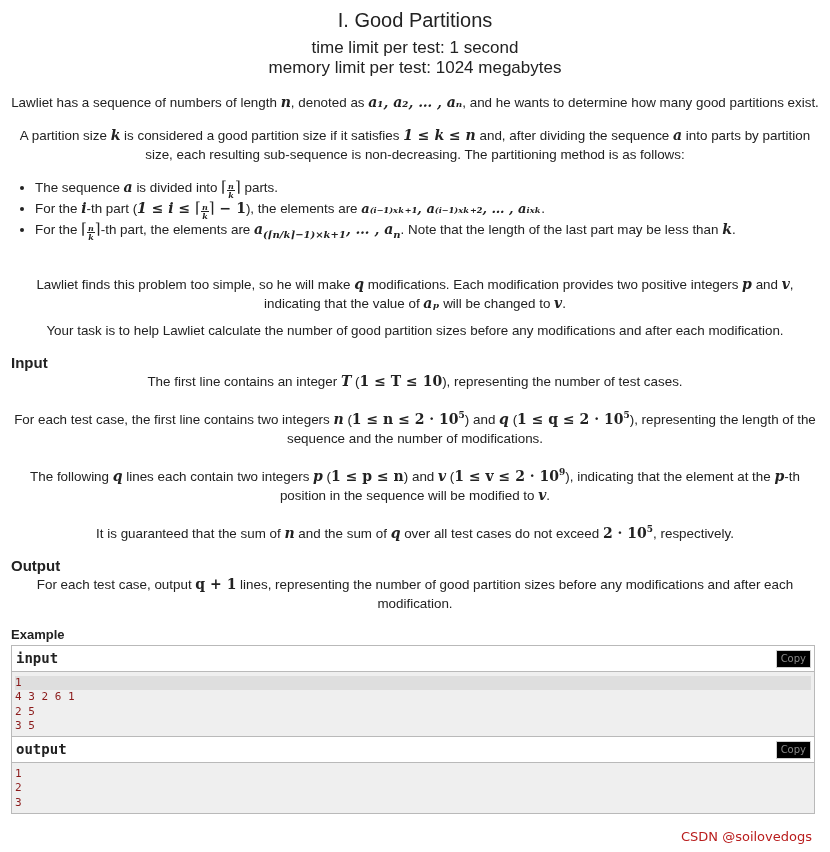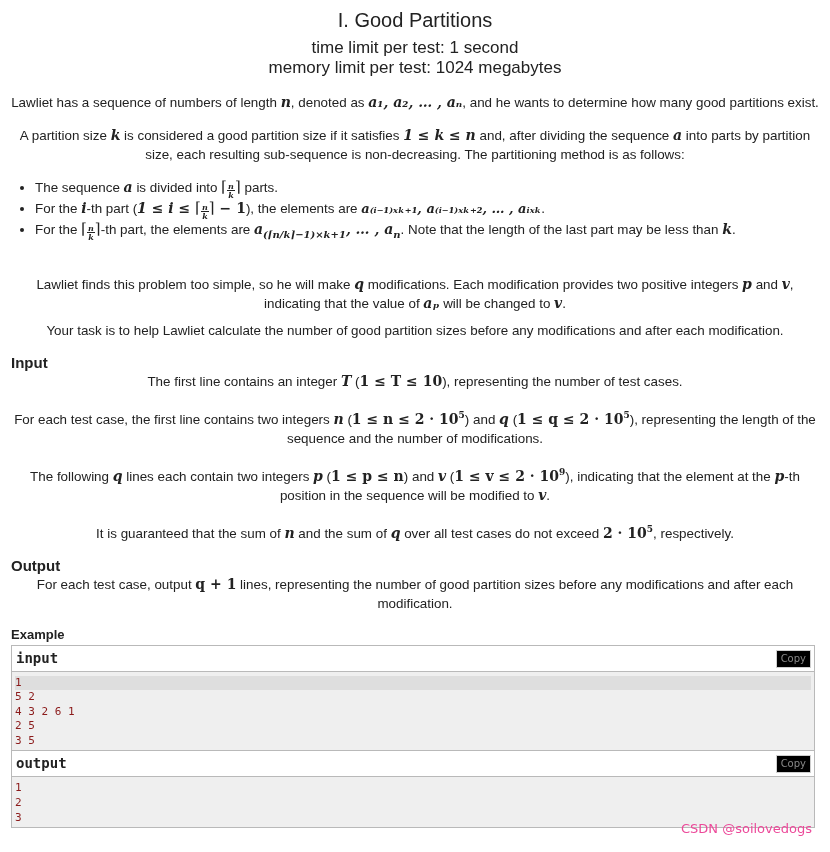--- a/index.html
+++ b/index.html
@@ -25,21 +25,21 @@
   li { line-height: 19.5px; }
   .section-title { font-size: 15px; font-weight: bold; line-height: 18px; margin: 0; }
   .example-title { font-size: 13px; font-weight: bold; line-height: 16px; }
   .box { border: 1px solid #b9b9b9; margin-right: 4px; }
   .box-head { background: #fff; height: 25px; position: relative; border-bottom: 1px solid #b9b9b9; }
   .box-head .lbl { font-family: "DejaVu Sans Mono", monospace; font-weight: bold; font-size: 14px; line-height: 25px; padding-left: 4px; color: #222; }
   .copy { position: absolute; right: 3px; top: 4px; height: 16px; border: 1px solid #cfcfcf; font-size: 10px; color: #888; padding: 0 4px; line-height: 16px; font-family: "DejaVu Sans", sans-serif; background: #000000; }
   .box-body { background: #efefef; padding: 4px 3px 2px 3px; font-family: "DejaVu Sans Mono", monospace; font-size: 11px; color: #8b1a1a; }
   .line { height: 14.6px; line-height: 14.6px; padding-left: 0; }
   .line.hl { background: #dedede; }
-  .watermark { position: absolute; right: 18px; bottom: 16px; font-size: 13px; color: #ec4899; font-family: "DejaVu Sans", sans-serif; }
+  .watermark { position: absolute; right: 18px; bottom: 8px; font-size: 13px; color: #b91c1c; font-family: "DejaVu Sans", sans-serif; }
 </style>
 </head>
 <body>
 
 <div class="wrap">
   <div class="header">
     <h1 class="title">I. Good Partitions</h1>
     <div class="limit limit1">time limit per test: 1 second</div>
     <div class="limit">memory limit per test: 1024 megabytes</div>
   </div>
@@ -97,21 +97,20 @@
 
   <div style="margin-top:14px;">
     <div class="example-title">Example</div>
     <div class="box" style="margin-top:2px;">
       <div class="box-head">
         <span class="lbl">input</span>
         <span class="copy">Copy</span>
       </div>
       <div class="box-body" style="border-bottom:1px solid #b9b9b9;">
         <div class="line hl">1</div>
-        <div class="line">5 2</div>
         <div class="line">4 3 2 6 1</div>
         <div class="line">2 5</div>
         <div class="line">3 5</div>
       </div>
       <div class="box-head">
         <span class="lbl">output</span>
         <span class="copy">Copy</span>
       </div>
       <div class="box-body">
         <div class="line">1</div>

